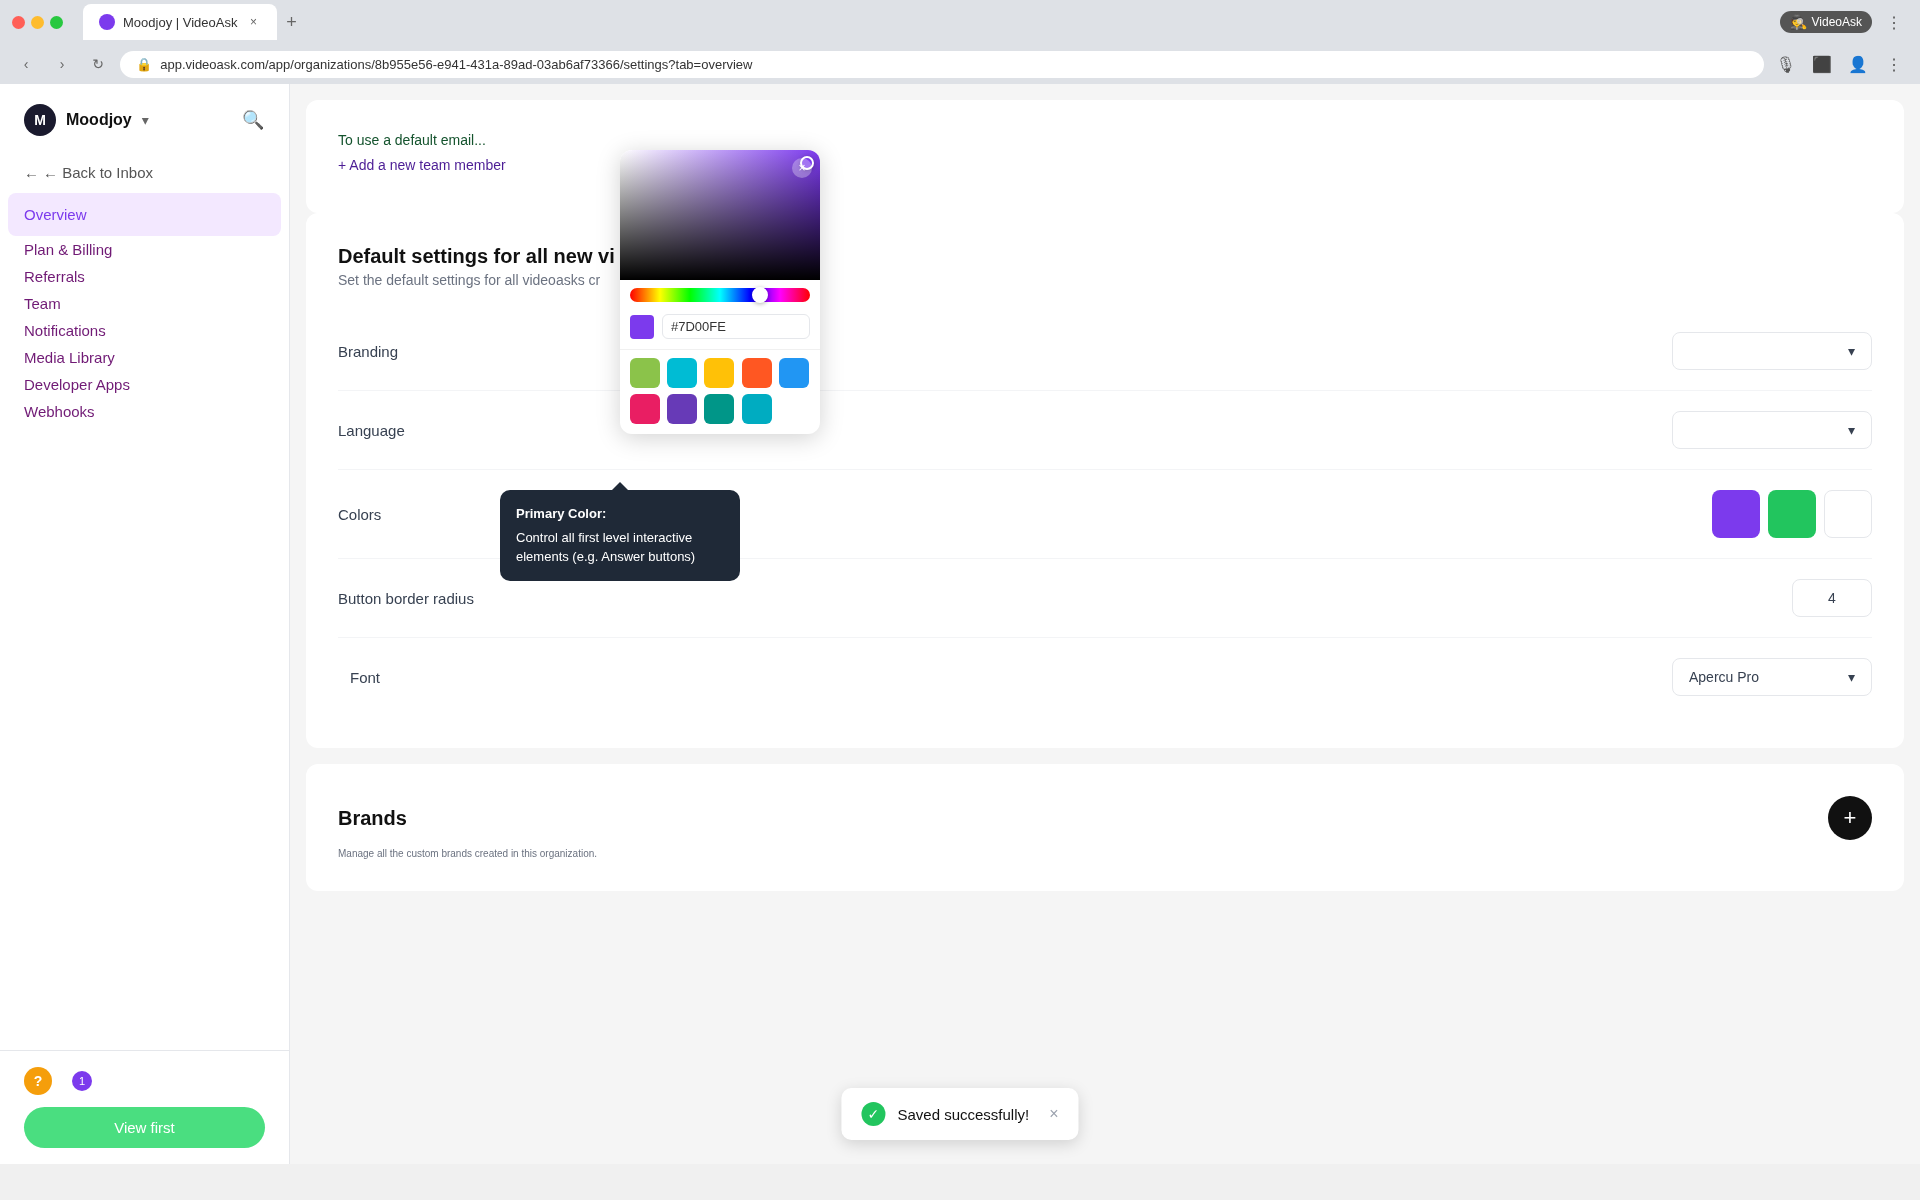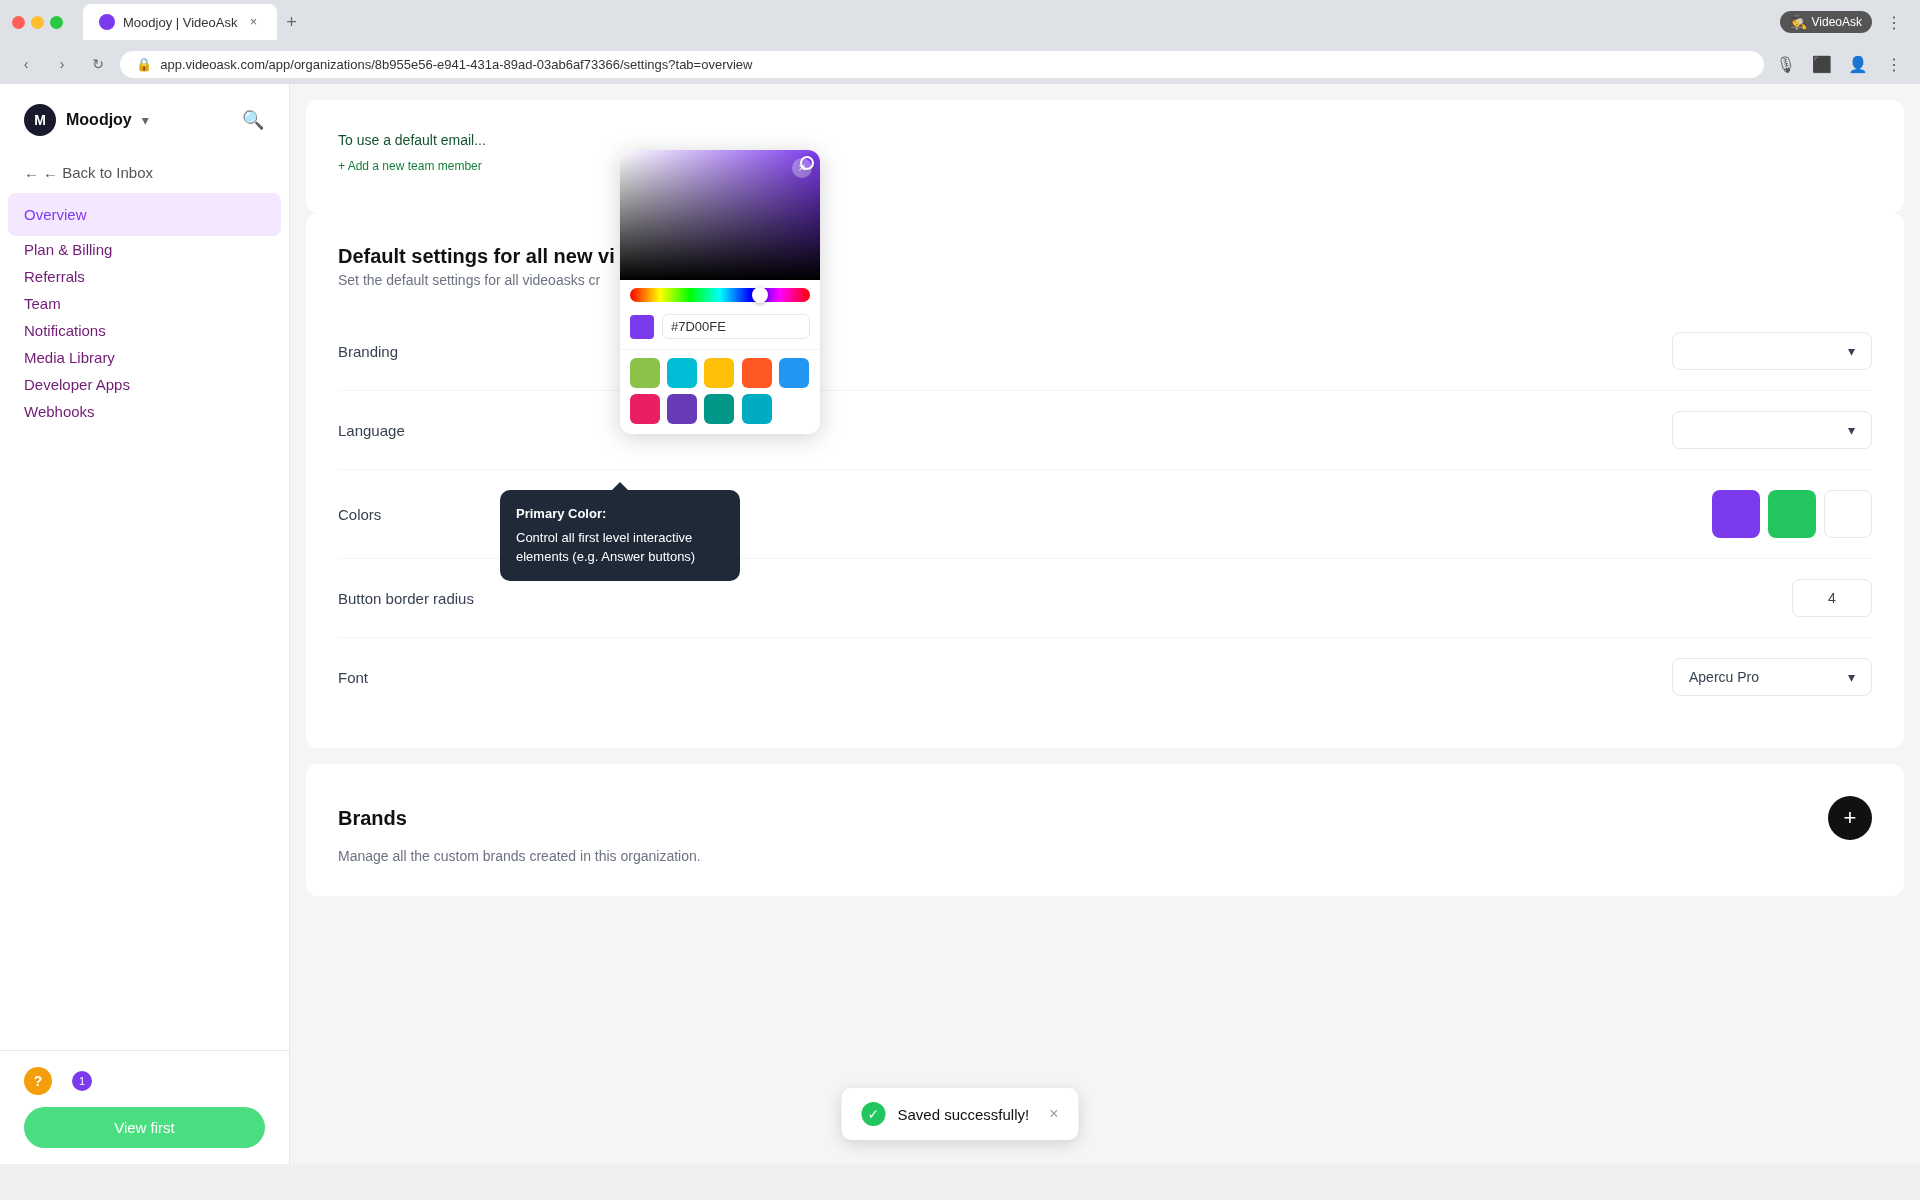--- a/index.html
+++ b/index.html
@@ -40,28 +40,28 @@
     .nav-item { padding: 5px 24px; font-size: 15px; color: #701a75; cursor: pointer; border-radius: 0; }
     .nav-item.active { background: #f3e8ff; color: #7c3aed; font-weight: 500; border-radius: 8px; margin: 0 8px; padding: 13px 16px; }
     .sidebar-footer { padding: 16px 24px; border-top: 1px solid #e5e7eb; }
     .help-btn { width: 28px; height: 28px; background: #f59e0b; border-radius: 50%; display: flex; align-items: center; justify-content: center; color: white; font-size: 14px; font-weight: bold; cursor: pointer; }
     .view-plans-btn { background: #4ade80; color: white; border: none; border-radius: 24px; padding: 12px 24px; width: 100%; font-size: 15px; font-weight: 500; cursor: pointer; margin-top: 12px; }
     .notification-badge { background: #7c3aed; color: white; border-radius: 50%; width: 20px; height: 20px; display: flex; align-items: center; justify-content: center; font-size: 11px; margin-left: 8px; }
 
     
     .main-content { flex: 1; overflow-y: auto; padding: 0; background: #f5f5f5; }
     .content-section { background: white; border-radius: 12px; margin: 16px; padding: 32px; }
-    .add-member-link { color: #15803d; font-size: 12px; cursor: pointer; text-decoration: none; display: inline-block; margin-bottom: 8px; }
+    .add-member-link { color: #4c1d95; font-size: 14px; cursor: pointer; text-decoration: none; display: inline-block; margin-bottom: 8px; }
 
     .settings-section { background: white; border-radius: 12px; margin: 0 16px 16px; padding: 32px; }
     .section-title { font-size: 20px; font-weight: 600; color: #111; margin-bottom: 4px; }
     .section-desc { font-size: 14px; color: #6b7280; margin-bottom: 24px; }
 
     .setting-row { display: flex; align-items: center; justify-content: space-between; padding: 20px 0; border-bottom: 1px solid #f3f4f6; }
-    .setting-row:last-child { border-bottom: none; }
+    .setting-row:last-child { border-bottom: none; margin-left: 12px; }
     .setting-label { font-size: 15px; font-weight: 500; color: #374151; }
     .setting-control { display: flex; align-items: center; gap: 8px; }
 
     .dropdown-select { border: 1px solid #e5e7eb; border-radius: 8px; padding: 10px 16px; font-size: 14px; color: #374151; background: white; cursor: pointer; display: flex; align-items: center; gap: 8px; min-width: 200px; justify-content: space-between; }
 
     .color-swatches { display: flex; gap: 8px; }
     .color-swatch { width: 48px; height: 48px; border-radius: 8px; cursor: pointer; }
     .color-swatch.purple { background: #7c3aed; }
     .color-swatch.green { background: #22c55e; }
     .color-swatch.white { background: white; border: 1px solid #e5e7eb; }
@@ -91,21 +91,21 @@
     .toast { position: fixed; bottom: 60px; left: 50%; transform: translateX(-50%); background: white; border-radius: 10px; padding: 14px 20px; display: flex; align-items: center; gap: 12px; box-shadow: 0 4px 16px rgba(0,0,0,0.15); z-index: 2000; }
     .toast-icon { width: 24px; height: 24px; background: #22c55e; border-radius: 50%; display: flex; align-items: center; justify-content: center; color: white; font-size: 14px; flex-shrink: 0; }
     .toast-text { font-size: 15px; color: #111; font-weight: 500; }
     .toast-close { color: #9ca3af; cursor: pointer; font-size: 16px; margin-left: 8px; }
 
     
     .brands-section { background: white; border-radius: 12px; margin: 0 16px 16px; padding: 32px; }
     .brands-header { display: flex; align-items: center; justify-content: space-between; margin-bottom: 8px; }
     .brands-title { font-size: 20px; font-weight: 600; color: #111; }
     .add-brand-btn { background: #111; color: white; border: none; border-radius: 50%; width: 44px; height: 44px; display: flex; align-items: center; justify-content: center; cursor: pointer; font-size: 22px; }
-    .brands-desc { font-size: 14px; color: #6b7280; }
+    .brands-desc { font-size: 10px; color: #6b7280; }
 
     
     .main-content::-webkit-scrollbar { width: 6px; }
     .main-content::-webkit-scrollbar-track { background: transparent; }
     .main-content::-webkit-scrollbar-thumb { background: #d1d5db; border-radius: 3px; }
   </style>
 </head>
 <body>
 
 <div class="browser-chrome">

